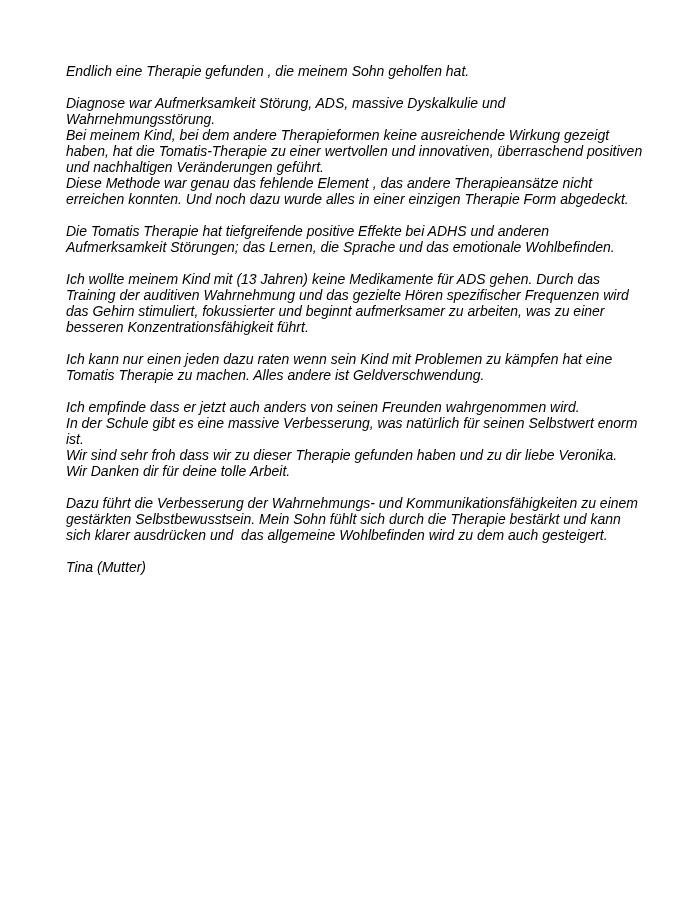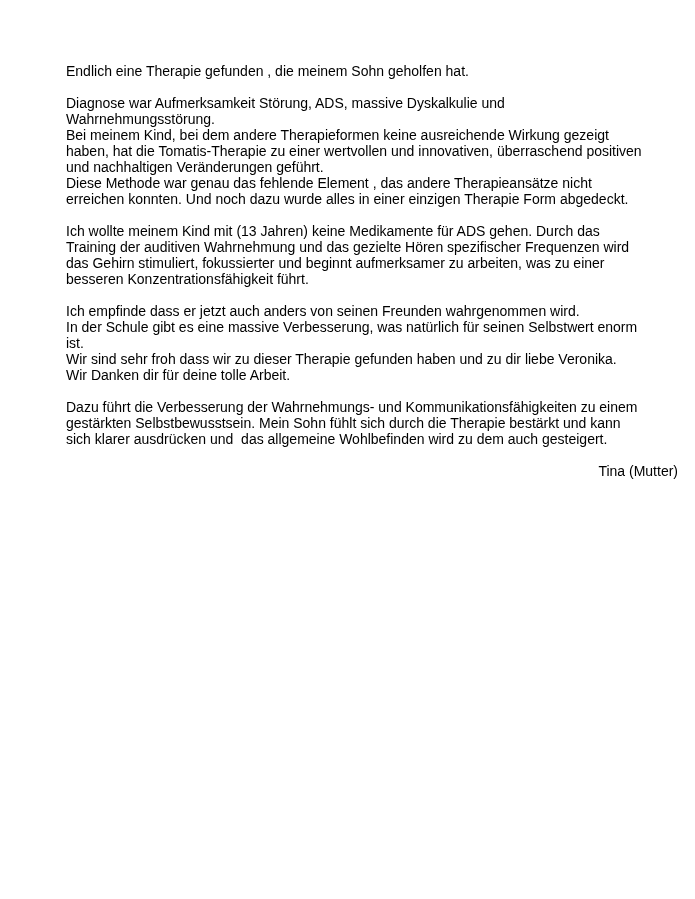--- a/index.html
+++ b/index.html
@@ -14,46 +14,50 @@
     font-family: "Liberation Sans", sans-serif;
   }
   .page {
     position: absolute;
     top: 63px;
     left: 66px;
     width: 612px;
     color: #000000;
     font-size: 14px;
     line-height: 16px;
+    font-style: italic;
   }
   .para {
     margin: 0 0 16px 0;
     white-space: pre-wrap;
   }
   .para:last-child {
     margin-bottom: 0;
-    text-align: right;
   }
 </style>
 </head>
 <body>
 
 <div class="page">
   <p class="para">Endlich eine Therapie gefunden , die meinem Sohn geholfen hat.</p>
   <p class="para">Diagnose war Aufmerksamkeit Störung, ADS, massive Dyskalkulie und
 Wahrnehmungsstörung.
 Bei meinem Kind, bei dem andere Therapieformen keine ausreichende Wirkung gezeigt
 haben, hat die Tomatis-Therapie zu einer wertvollen und innovativen, überraschend positiven
 und nachhaltigen Veränderungen geführt.
 Diese Methode war genau das fehlende Element , das andere Therapieansätze nicht
 erreichen konnten. Und noch dazu wurde alles in einer einzigen Therapie Form abgedeckt.</p>
+  <p class="para">Die Tomatis Therapie hat tiefgreifende positive Effekte bei ADHS und anderen
+Aufmerksamkeit Störungen; das Lernen, die Sprache und das emotionale Wohlbefinden.</p>
   <p class="para">Ich wollte meinem Kind mit (13 Jahren) keine Medikamente für ADS gehen. Durch das
 Training der auditiven Wahrnehmung und das gezielte Hören spezifischer Frequenzen wird
 das Gehirn stimuliert, fokussierter und beginnt aufmerksamer zu arbeiten, was zu einer
 besseren Konzentrationsfähigkeit führt.</p>
+  <p class="para">Ich kann nur einen jeden dazu raten wenn sein Kind mit Problemen zu kämpfen hat eine
+Tomatis Therapie zu machen. Alles andere ist Geldverschwendung.</p>
   <p class="para">Ich empfinde dass er jetzt auch anders von seinen Freunden wahrgenommen wird.
 In der Schule gibt es eine massive Verbesserung, was natürlich für seinen Selbstwert enorm
 ist.
 Wir sind sehr froh dass wir zu dieser Therapie gefunden haben und zu dir liebe Veronika.
 Wir Danken dir für deine tolle Arbeit.</p>
   <p class="para">Dazu führt die Verbesserung der Wahrnehmungs- und Kommunikationsfähigkeiten zu einem
 gestärkten Selbstbewusstsein. Mein Sohn fühlt sich durch die Therapie bestärkt und kann
 sich klarer ausdrücken und  das allgemeine Wohlbefinden wird zu dem auch gesteigert.</p>
   <p class="para">Tina (Mutter)</p>
 </div>

